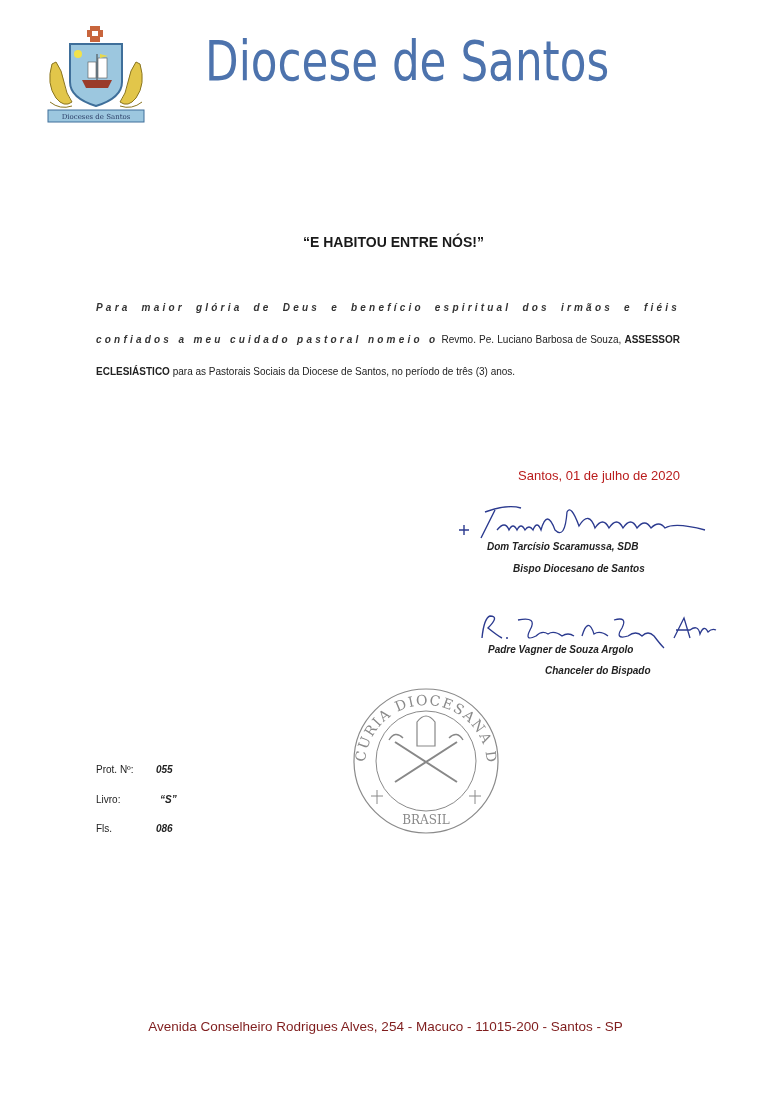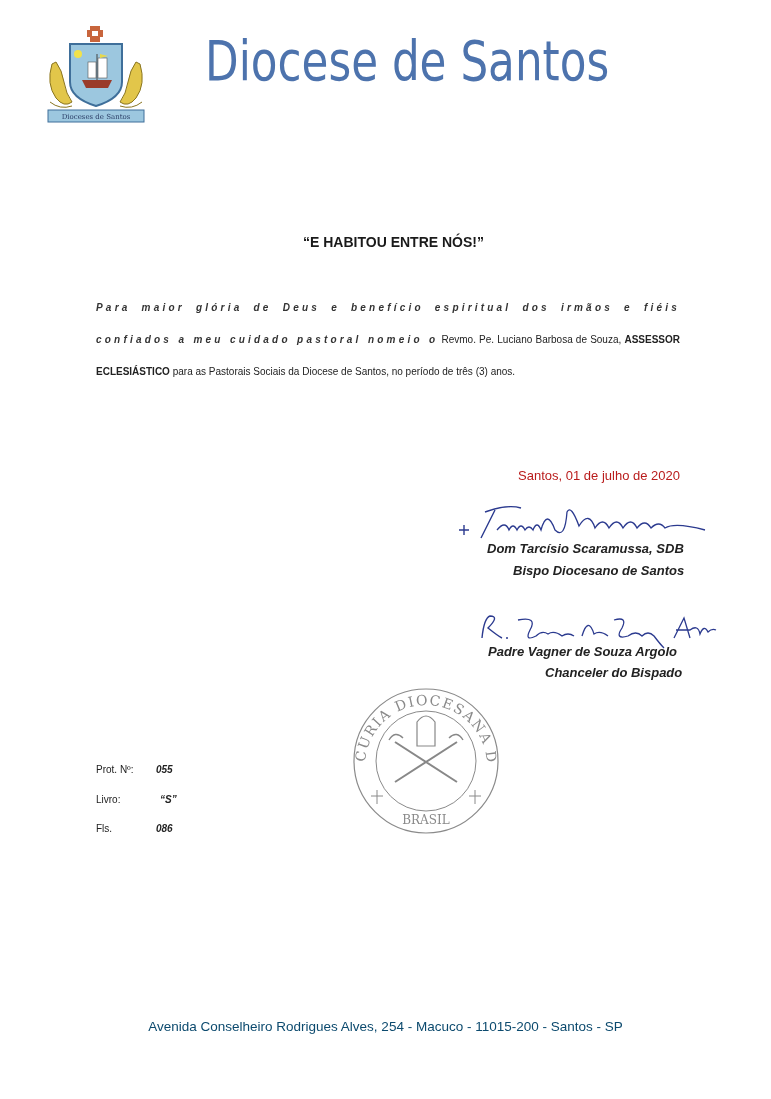--- a/index.html
+++ b/index.html
@@ -8,31 +8,31 @@
     .abs { position: absolute; }
     #logo { left: 42px; top: 24px; width: 108px; height: 100px; }
     #brand { left: 205px; top: 30px; font-family: "DejaVu Sans", sans-serif; font-size: 56px;
              color: #4d73ad; letter-spacing: 0px; transform: scaleX(0.78); transform-origin: left top;
              font-weight: normal; line-height: 1.1; white-space: nowrap; }
     #motto { left: 0; width: 771px; top: 234px; text-align: center; font-weight: bold; font-size: 14px; color: #1a1a1a; margin-left: 8px; }
     #body { left: 96px; width: 584px; top: 292px; font-size: 10px; line-height: 32px; color: #222; text-align: justify; }
     #body .it { font-style: italic; font-weight: bold; letter-spacing: 3.2px; color: #333; }
     #body .b { font-weight: bold; }
     #date { left: 470px; width: 210px; top: 468px; text-align: right; font-size: 13px; color: #b91c1c; }
-    .sig-name { font-style: italic; font-weight: bold; font-size: 13px; color: #222; white-space: nowrap; }
+    .sig-name { font-style: italic; font-weight: bold; font-size: 10px; color: #222; white-space: nowrap; }
     #sig1 { left: 455px; top: 500px; width: 260px; height: 42px; }
     #bishop-name { left: 487px; top: 541px; }
     #bishop-title { left: 513px; top: 563px; }
     #sig2 { left: 478px; top: 610px; width: 240px; height: 40px; }
     #chancellor-name { left: 488px; top: 644px; }
     #chancellor-title { left: 545px; top: 665px; }
     #seal { left: 345px; top: 686px; width: 162px; height: 150px; }
     .prot { left: 96px; font-size: 10px; color: #222; }
     .prot .v { font-style: italic; font-weight: bold; position: absolute; }
-    #footer { left: 0; width: 771px; top: 1018px; text-align: center; font-size: 13.5px; line-height: 18px; color: #0c4a6e; }
+    #footer { left: 0; width: 771px; top: 1018px; text-align: center; font-size: 13.5px; line-height: 18px; color: #7f1d1d; }
   </style>
 </head>
 <body>
 
 <div id="logo" class="abs">
   <svg width="108" height="100" viewBox="0 0 108 100">
 
     <rect x="48" y="2" width="10" height="16" fill="#c8653c"></rect>
     <rect x="45" y="6" width="16" height="7" fill="#c8653c"></rect>
     <rect x="50" y="7" width="6" height="5" fill="#fff"></rect>

